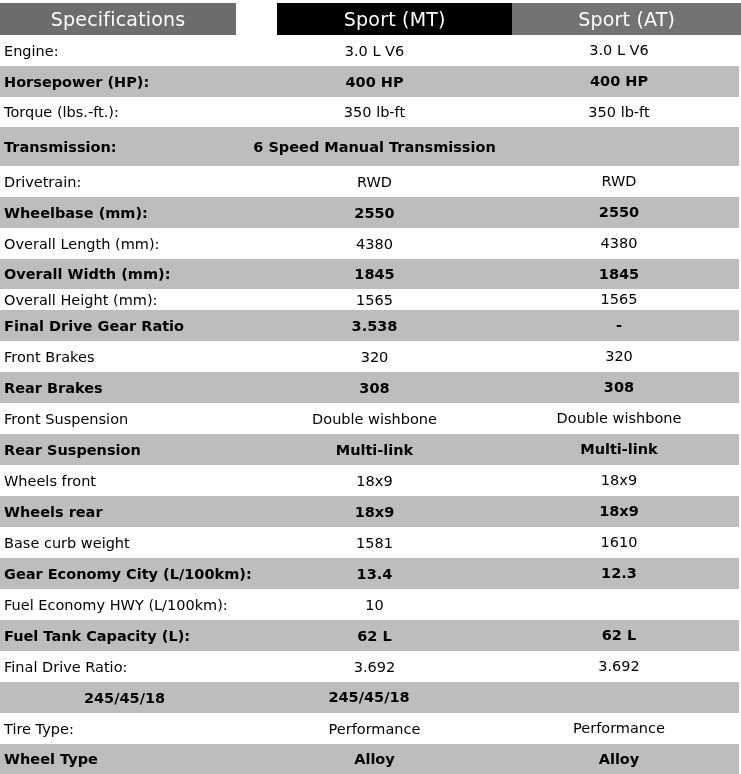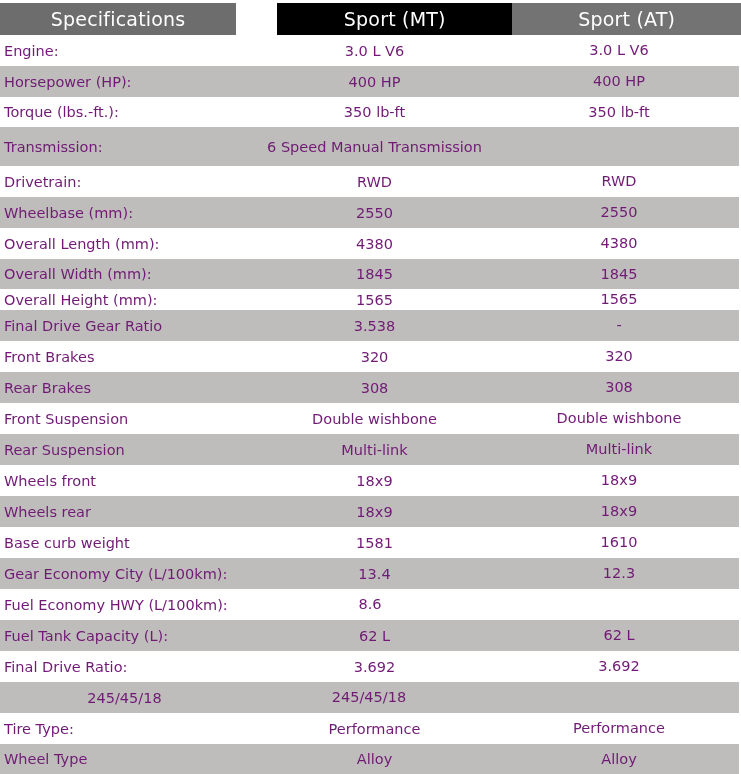--- a/index.html
+++ b/index.html
@@ -3,22 +3,22 @@
 <meta charset="utf-8">
 <style>
   html, body { margin: 0; padding: 0; background: #ffffff; }
   body { width: 741px; height: 774px; overflow: hidden; font-family: "DejaVu Sans", sans-serif; }
   .table { position: relative; width: 741px; padding-top: 3px; }
   .header { display: flex; height: 32px; }
   .hcell { display: flex; align-items: center; justify-content: center; color: #ffffff; font-size: 19px; letter-spacing: 0.2px; }
   .hc0 { width: 250px; background: #6d6d6d; }
   .hc1 { width: 249px; background: #000000; margin-left: 41px; }
   .hc2 { width: 242px; background: #737373; }
-  .row { display: flex; align-items: center; color: #701a75; font-size: 14.5px; width: 739px; }
-  .row.gray { background: #bfbdbb; }
+  .row { display: flex; align-items: center; color: #000000; font-size: 14.5px; width: 739px; }
+  .row.gray { background: #bfbdbb; font-weight: bold; }
   .c0 { width: 250px; padding-left: 4px; box-sizing: border-box; white-space: nowrap; }
   .c1 { width: 249px; text-align: center; }
   .c2 { width: 240px; text-align: center; line-height: 19px; }
 </style>
 </head>
 <body>
 
 <div class="table">
   <div class="header">
     <div class="hcell hc0">Specifications</div>
@@ -110,21 +110,21 @@
     <div class="c1">1581</div>
     <div class="c2">1610</div>
   </div>
   <div class="row gray" style="height:31px">
     <div class="c0">Gear Economy City (L/100km):</div>
     <div class="c1">13.4</div>
     <div class="c2">12.3</div>
   </div>
   <div class="row" style="height:31px">
     <div class="c0">Fuel Economy HWY (L/100km):</div>
-    <div class="c2">8.6</div>
+    <div class="c1">10</div>
   </div>
   <div class="row gray" style="height:31px">
     <div class="c0">Fuel Tank Capacity (L):</div>
     <div class="c1">62 L</div>
     <div class="c2">62 L</div>
   </div>
   <div class="row" style="height:31px">
     <div class="c0">Final Drive Ratio:</div>
     <div class="c1">3.692</div>
     <div class="c2">3.692</div>

